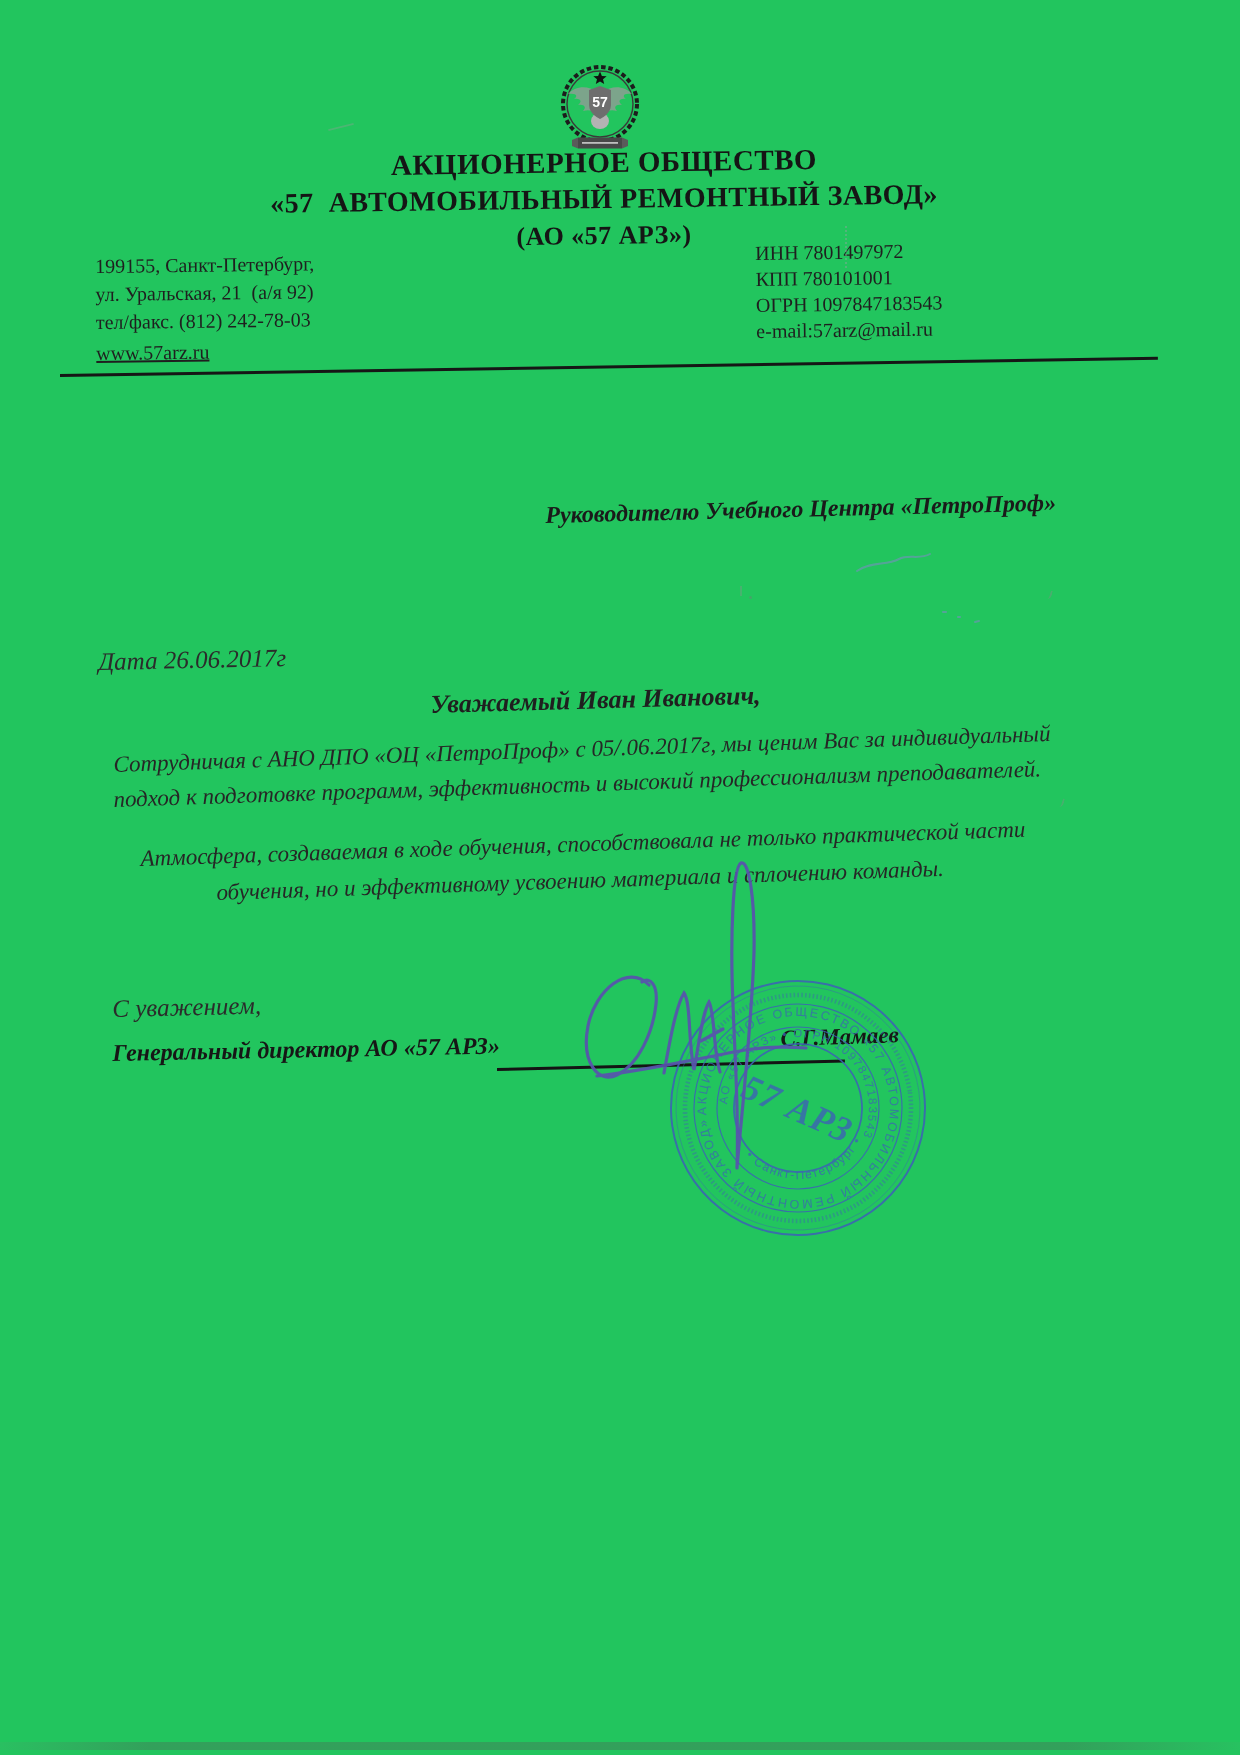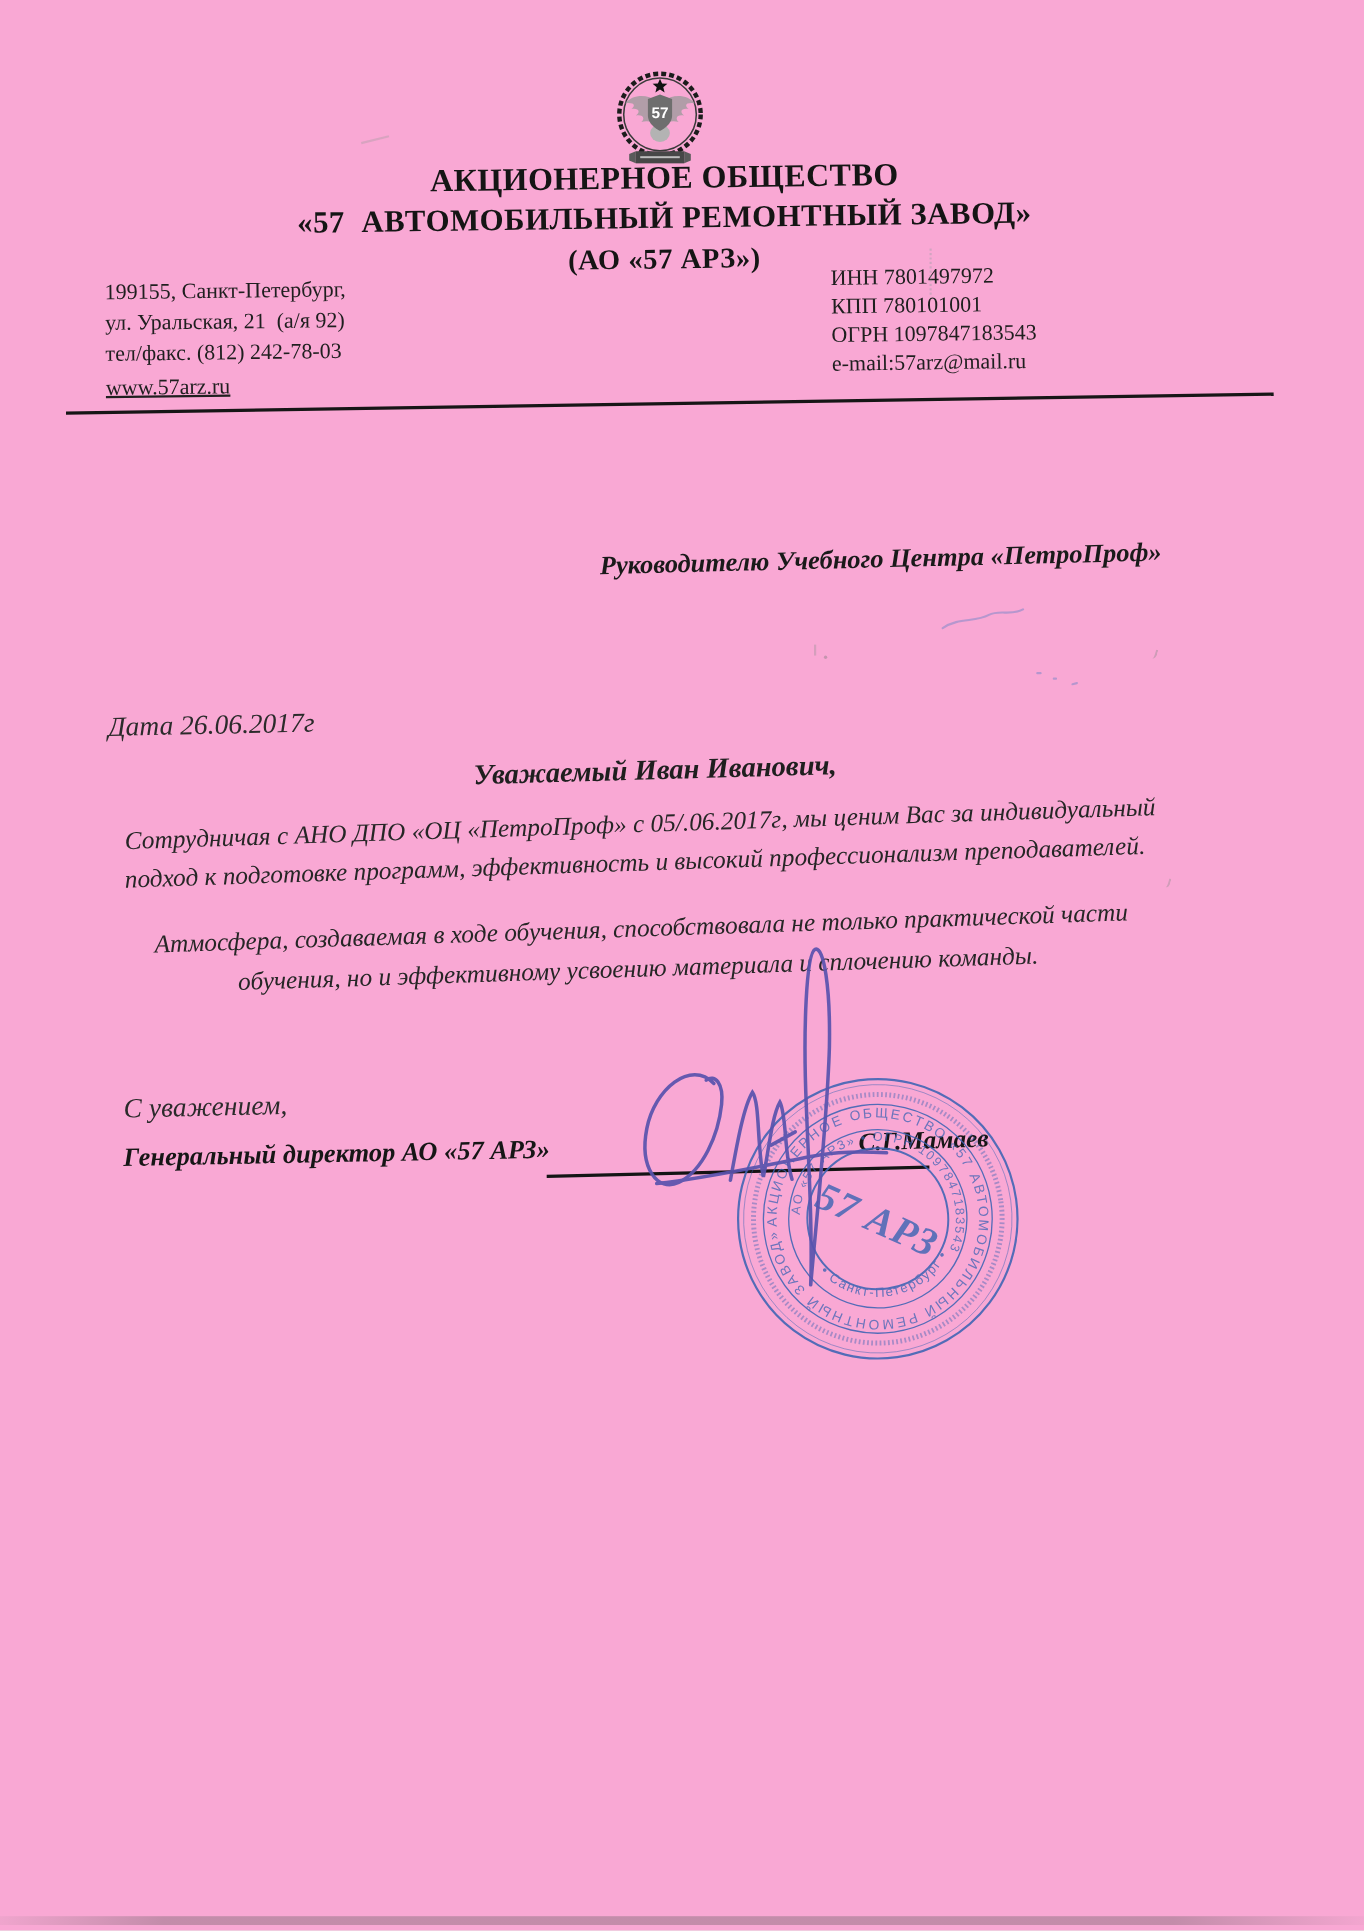--- a/index.html
+++ b/index.html
@@ -1,19 +1,19 @@
 <!DOCTYPE html>
 <html><head>
 <meta charset="utf-8">
 <style>
   html,body{margin:0;padding:0;background:#e8e8e8;}
   .page{
     position:relative;
     width:1240px;height:1755px;
-    background:#f9a8d4;
+    background:#22c55e;
     overflow:hidden;
     font-family:"Liberation Serif", serif;
     color:#1f1f1f;
   }
   .abs{position:absolute;}
   .keep{white-space:pre;}
   .hdr{width:1240px;text-align:center;font-weight:bold;letter-spacing:.5px;color:#151515;}
   .hdr1{top:146px;font-size:29px;transform:translateX(-16px) rotate(-0.8deg);}
   .hdr2{top:183px;font-size:28px;transform:translateX(-16px) rotate(-0.8deg);}
   .hdr3{top:221px;font-size:26px;transform:translateX(-16px) rotate(-0.8deg);}

